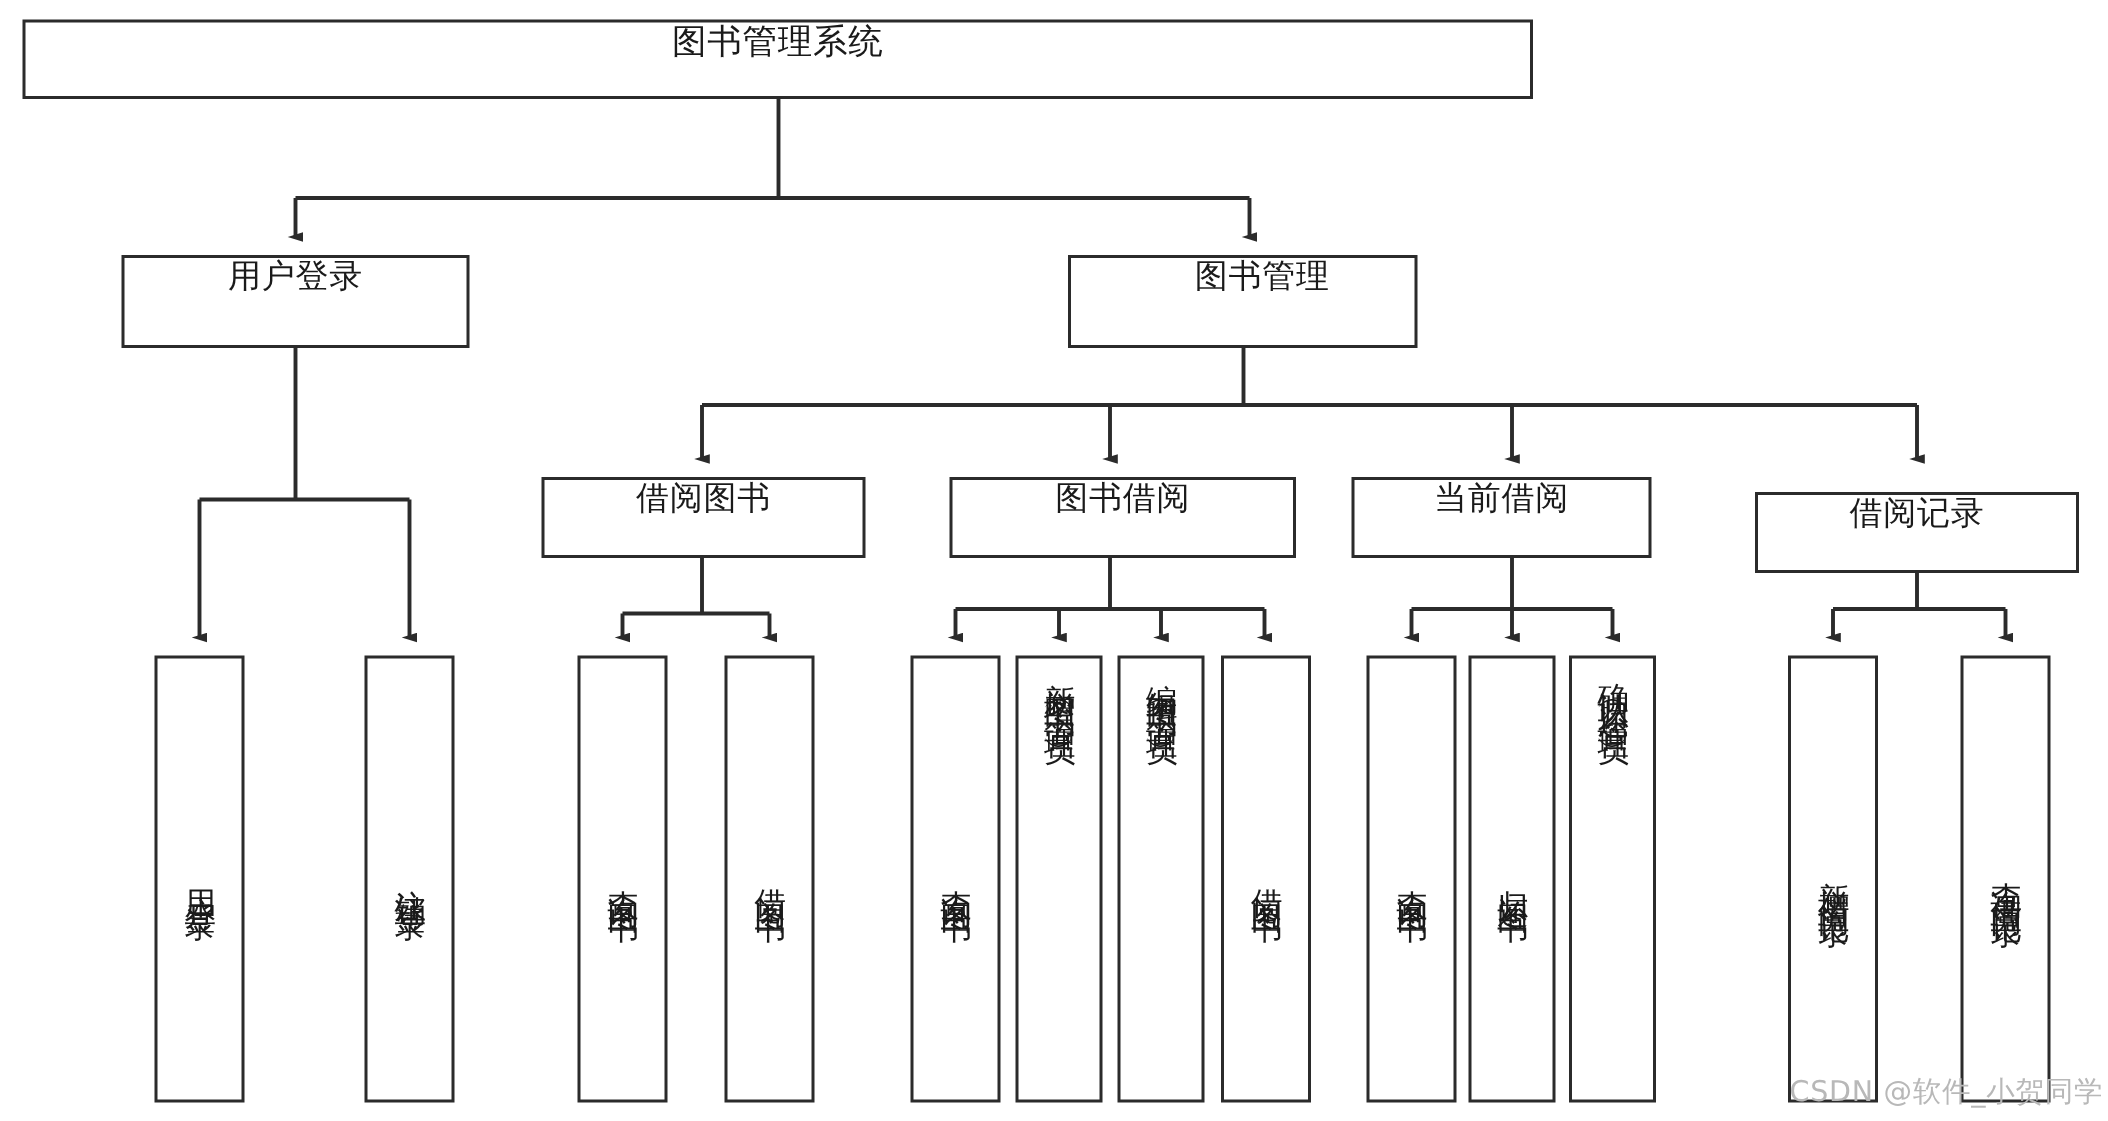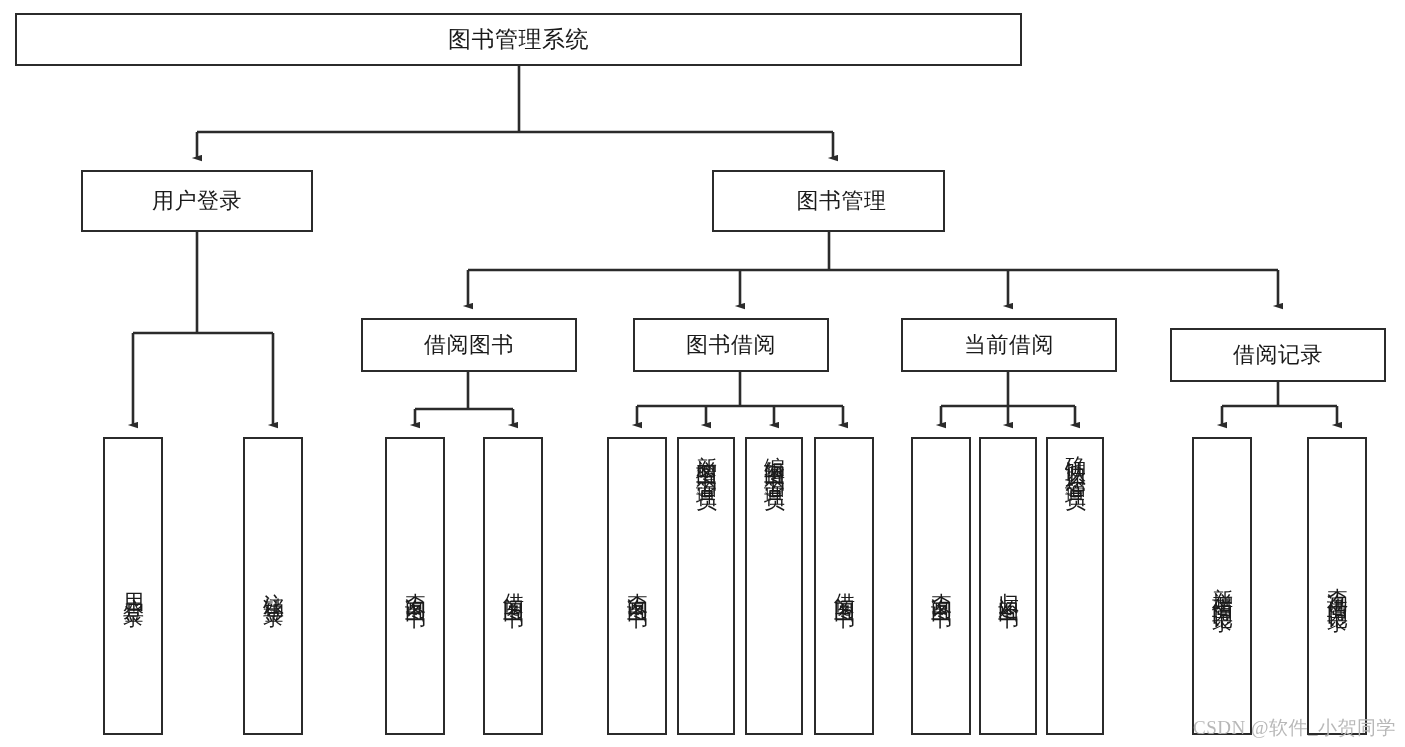--- a/index.html
+++ b/index.html
@@ -25,21 +25,21 @@
     top: 0;
     width: 1405px;
     height: 747px;
   }
   .node {
     position: absolute;
     box-sizing: border-box;
     border: 2px solid #2b2b2b;
     background: #ffffff;
     display: flex;
-    align-items: center;
+    align-items: flex-start;
     justify-content: center;
     color: #1a1a1a;
   }
   .node-label {
     display: block;
     line-height: 1.18;
     letter-spacing: 0.5px;
     white-space: nowrap;
   }
   .node.horiz .node-label {
@@ -134,24 +134,24 @@
   <div class="node horiz" style="left:81px; top:170px; width:232px; height:62px;">
     <span class="node-label">用户登录</span>
   </div>
   <div class="node horiz" style="left:712px; top:170px; width:233px; height:62px;padding-left:26px;">
     <span class="node-label">图书管理</span>
   </div>
 
   <div class="node horiz" style="left:361px; top:318px; width:216px; height:54px;">
     <span class="node-label">借阅图书</span>
   </div>
-  <div class="node horiz" style="left:633px; top:318px; width:196px; height:54px;">
+  <div class="node horiz" style="left:633px; top:318px; width:231px; height:54px;">
     <span class="node-label">图书借阅</span>
   </div>
-  <div class="node horiz" style="left:901px; top:318px; width:216px; height:54px;">
+  <div class="node horiz" style="left:901px; top:318px; width:200px; height:54px;">
     <span class="node-label">当前借阅</span>
   </div>
   <div class="node horiz" style="left:1170px; top:318px; width:216px; height:54px;margin-top:10px;">
     <span class="node-label">借阅记录</span>
   </div>
 
   <div class="node vert centered" style="left:103px; top:437px; width:60px; height:298px;">
     <span class="node-label">用户登录</span>
   </div>
   <div class="node vert centered" style="left:243px; top:437px; width:60px; height:298px;">
@@ -188,15 +188,15 @@
     <span class="node-label">确认归还（管理员）</span>
   </div>
 
   <div class="node vert centered" style="left:1192px; top:437px; width:60px; height:298px;">
     <span class="node-label">新增借阅记录</span>
   </div>
   <div class="node vert centered" style="left:1307px; top:437px; width:60px; height:298px;">
     <span class="node-label">查询借阅记录</span>
   </div>
 
-  <div class="watermark" style="left:1193px; top:715px;font-family:Liberation Serif, serif;">CSDN @软件_小贺同学</div>
+  <div class="watermark" style="left:1193px; top:715px;">CSDN @软件_小贺同学</div>
 
 </div>
 
 </body></html>

